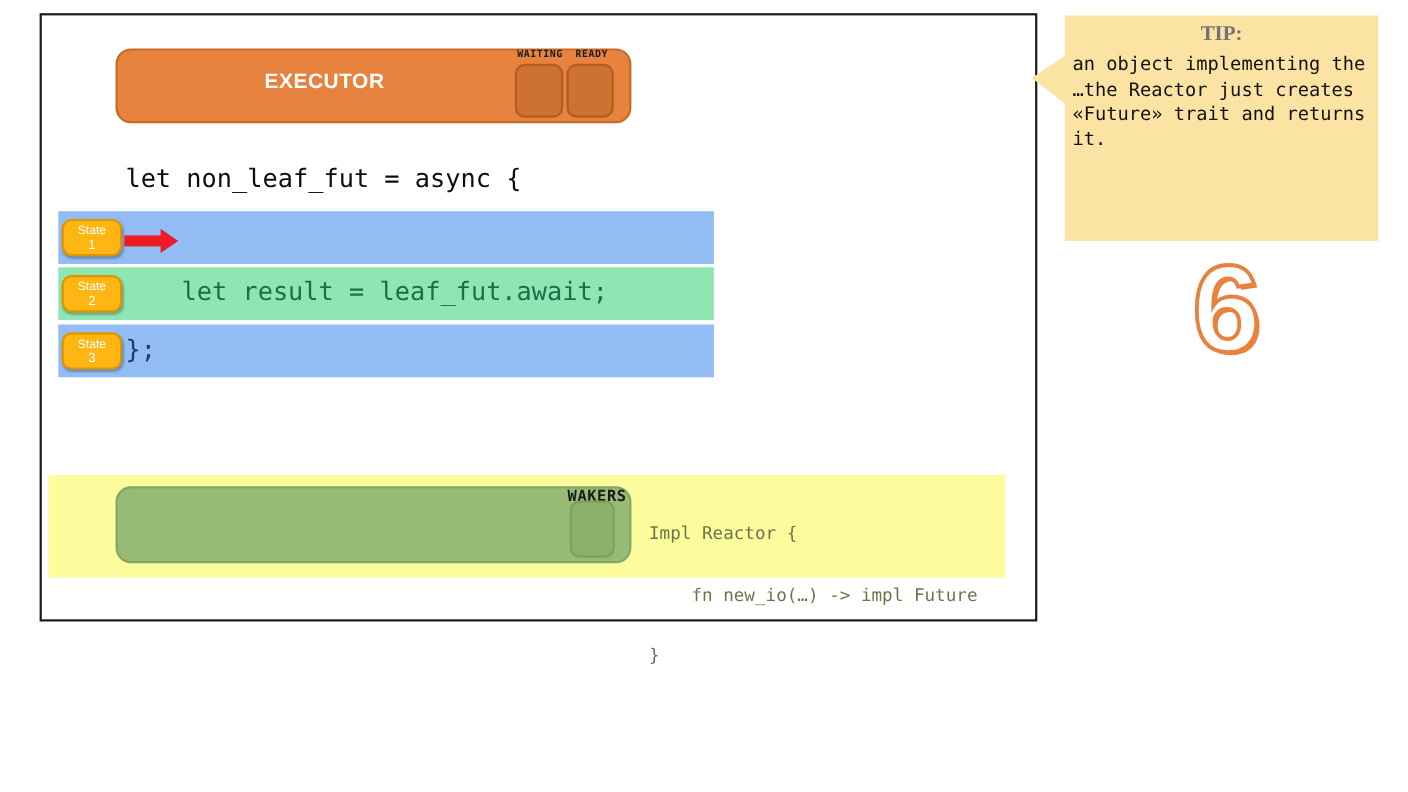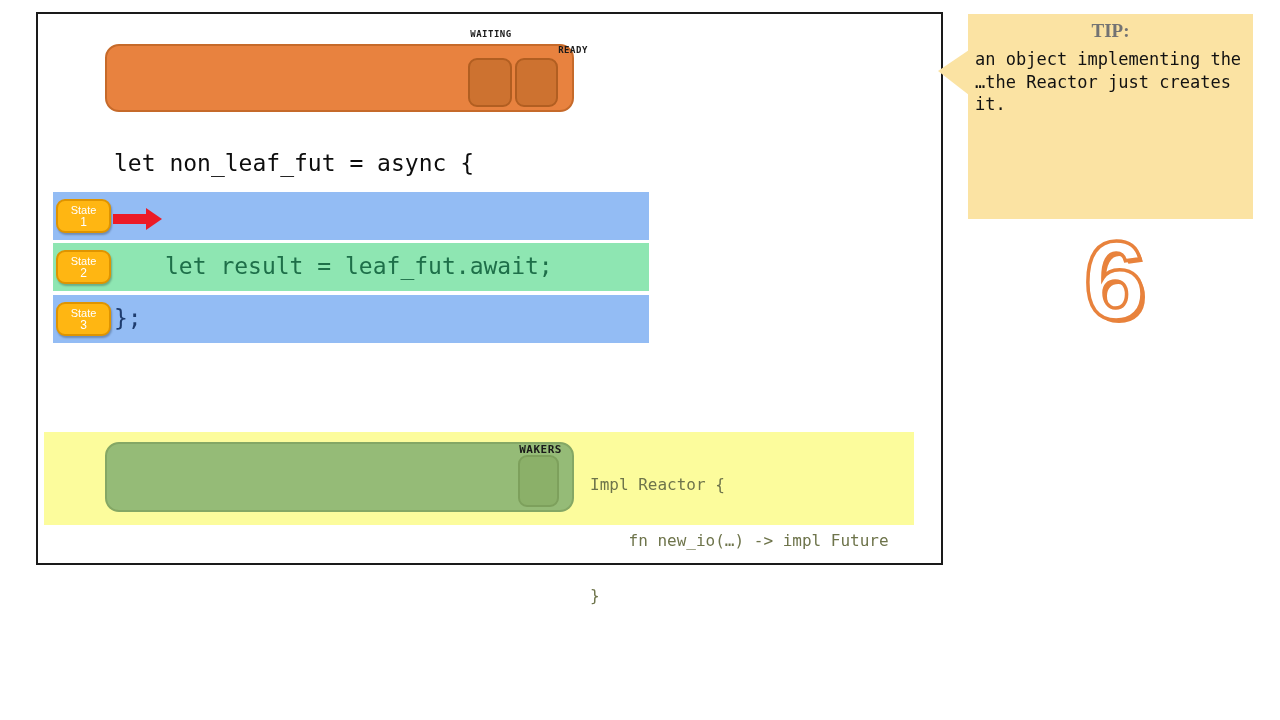--- a/index.html
+++ b/index.html
@@ -22,21 +22,21 @@
   .executor-title {
     left: 103px; top: 62px; width: 380px; text-align: center;
     font-family: "Liberation Sans", sans-serif; font-size: 19px; font-weight: 600;
     color: #ffffff; letter-spacing: 0.5px;
   }
   .queue-label {
     font-size: 9px; font-weight: bold; color: #1a1a1a; letter-spacing: 0.5px;
     text-align: center;
   }
   .queue-label.waiting { left: 464px; top: 42px; width: 50px; }
-  .queue-label.ready   { left: 514px; top: 42px; width: 44px; margin-left: 35px; }
+  .queue-label.ready   { left: 514px; top: 42px; width: 44px; }
   .slot {
     background: #cd7230; border: 2px solid #b15e21; border-radius: 9px;
     width: 44px; height: 49px; top: 56px;
   }
   .slot.waiting-slot { left: 466px; }
   .slot.ready-slot   { left: 513px; width: 43px; }
 
   
   .code-line {
     font-size: 23px; color: #0d0d0d; white-space: pre;
@@ -78,21 +78,21 @@
     left: 103px; top: 440px; width: 469px; height: 70px;
     background: #95bb77; border: 2px solid #84a765; border-radius: 14px;
   }
   .reactor-title {
     left: 103px; top: 462px; width: 420px; text-align: center;
     font-family: "Liberation Sans", sans-serif; font-size: 19px; font-weight: 600;
     color: #f7f7b8; letter-spacing: 0.5px;
   }
   .wakers-label {
     left: 514px; top: 441px; width: 46px; text-align: right;
-    font-size: 11px; font-weight: bold; color: #1a1a1a; letter-spacing: 0.5px;
+    font-size: 14px; font-weight: bold; color: #1a1a1a; letter-spacing: 0.5px;
   }
   .waker-slot {
     left: 516px; top: 453px; width: 41px; height: 52px;
     background: #8bb069; border: 2px solid #7da05c; border-radius: 9px;
   }
   .impl-code {
     left: 588px; top: 437px; font-size: 16px; line-height: 18.5px;
     color: #6e744b; white-space: pre;
   }
 
@@ -119,21 +119,22 @@
     -webkit-text-stroke: 3.5px #e8823c;
     text-shadow: 3px 3px 0 #e8823c;
   }
 </style>
 </head>
 <body>
 
 <div class="abs frame">
 
   <div class="abs executor-box" style="left:67px;top:30px;"></div>
-  <div class="abs queue-label waiting" style="left:428px;top:15px;">WAITING</div>
+  <div class="abs executor-title" style="left:67px;top:50px;">EXECUTOR</div>
+  <div class="abs queue-label waiting" style="left:428px;top:31px;">WAITING</div>
   <div class="abs queue-label ready" style="left:478px;top:31px;">READY</div>
   <div class="abs slot waiting-slot" style="left:430px;top:44px;"></div>
   <div class="abs slot ready-slot" style="left:477px;top:44px;"></div>
 
   <div class="abs code-line code-open" style="left:76px;top:136px;">let non_leaf_fut = async {</div>
 
   <div class="abs state-row row-1" style="left:15px;top:178px;">
     <div class="state-badge">
       <span class="badge-word">State</span>
       <span class="badge-num">1</span>
@@ -172,16 +173,17 @@
   </div>
 
 </div>
 
 <div class="abs tip-tail"></div>
 <div class="abs tip-box"></div>
 <div class="abs tip-title">TIP:</div>
 <div class="abs tip-body">
   <div class="tip-line">an object implementing the</div>
   <div class="tip-line">…the Reactor just creates</div>
+  <div class="tip-line">«Future» trait and returns</div>
   <div class="tip-line">it.</div>
 </div>
 
 <div class="abs big-number">6</div>
 
 </body></html>

